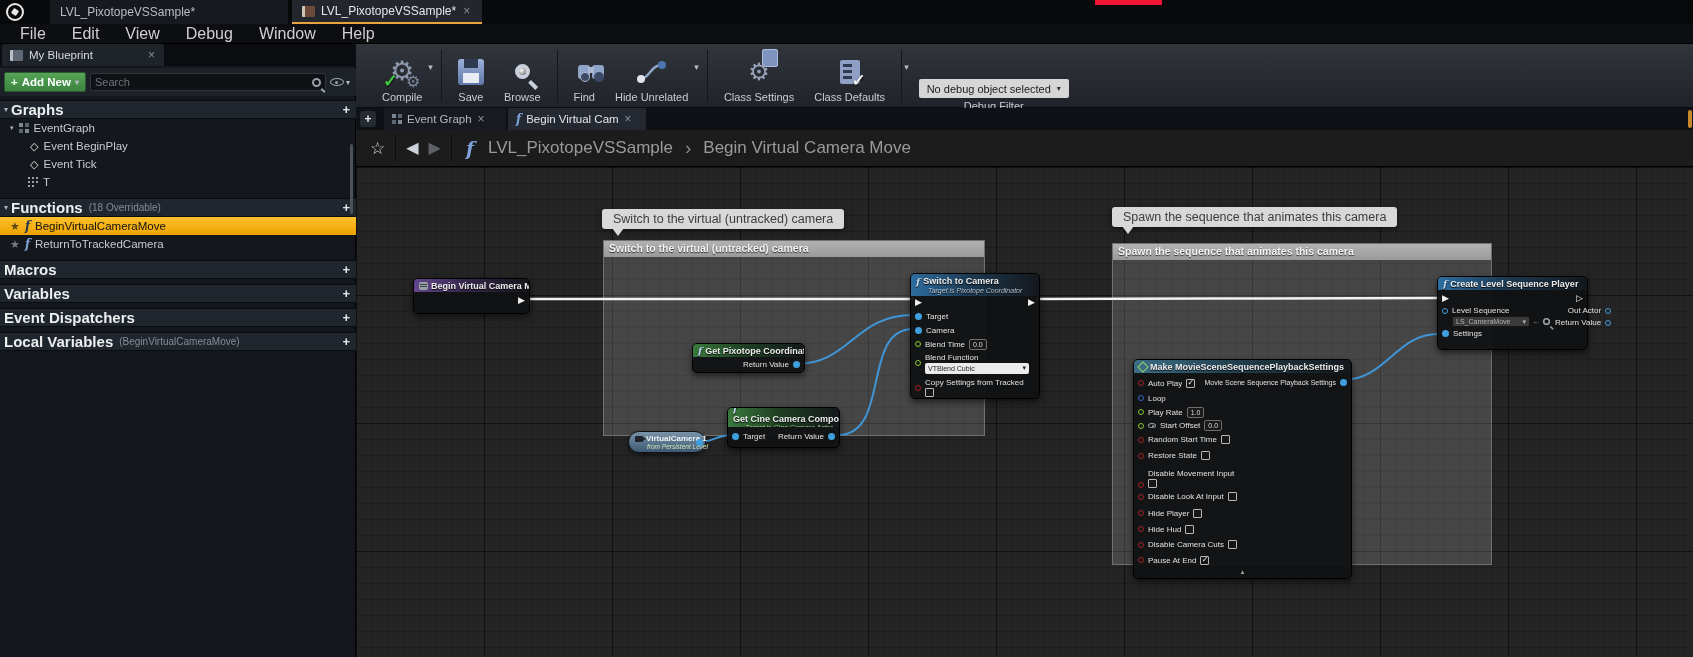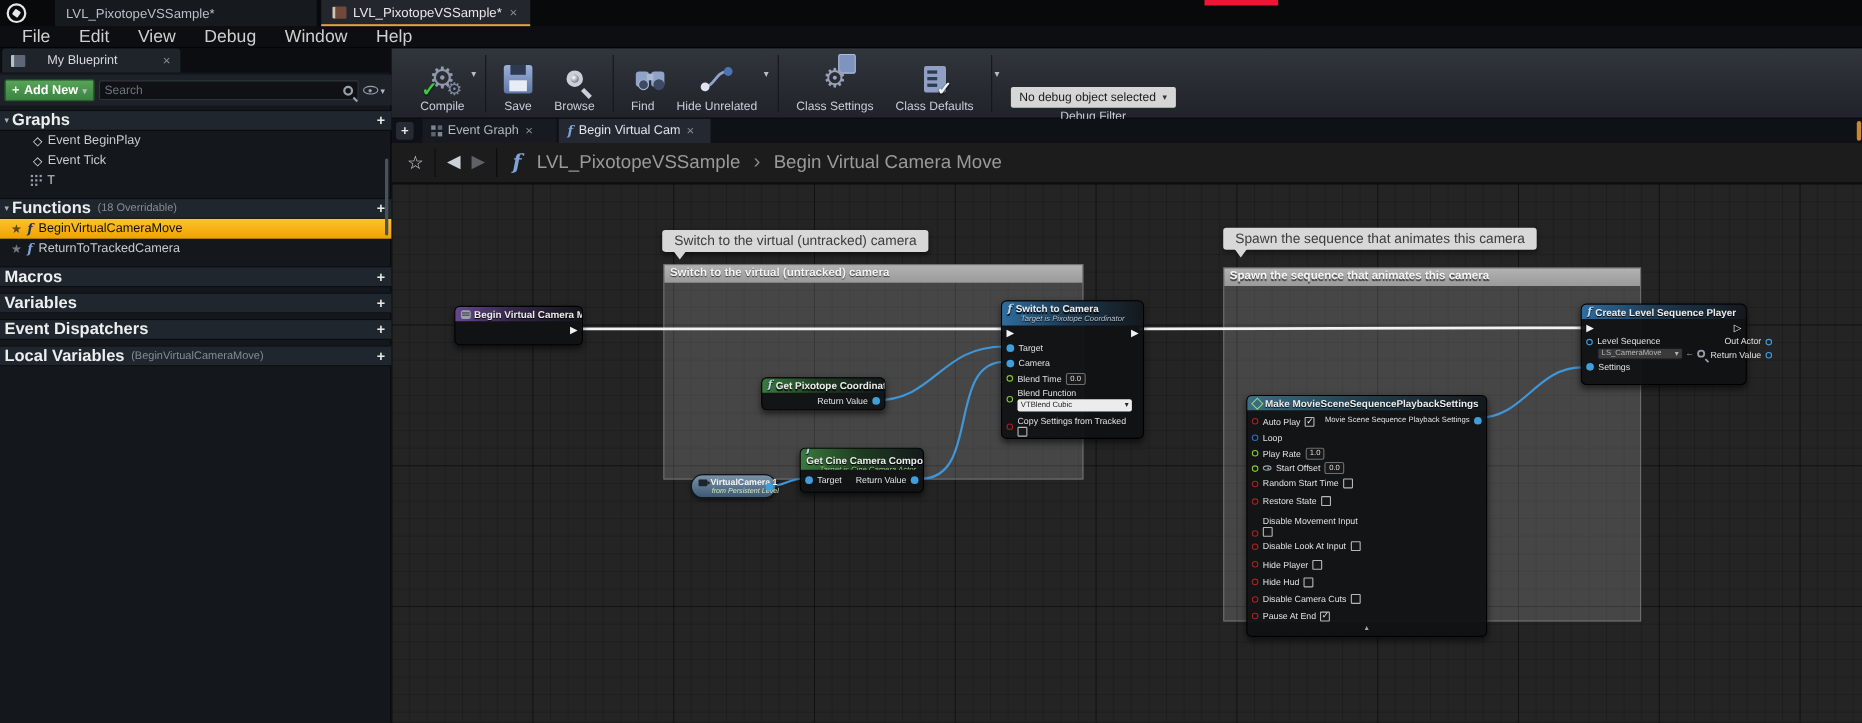--- a/index.html
+++ b/index.html
@@ -16,21 +16,21 @@
   .book{width:13px;height:11px;background:#6e4a3a;border-left:3px solid #cfc4b6;border-radius:1px;flex:0 0 auto;}
   .book.gray{background:#5d6874;border-left-color:#b8c0c9;}
   .closex{color:#8b8f96;font-size:12px;line-height:1;padding:0 1px;}
   #redstrip{left:1095px;top:0;width:67px;height:5px;background:#f01535;}
   
   #menubar{left:0;top:24px;width:1693px;height:20px;background:#0d0e11;display:flex;align-items:center;padding-left:8px;gap:2px;border-bottom:1px solid #000;}
   .menuitem{font-size:16px;color:#cfcfcf;padding:0 12px;}
   
   #sidebar{left:0;top:44px;width:356px;height:613px;background:#14171c;border-right:1px solid #000;}
   #sb-tabs{left:0;top:0;width:356px;height:22px;background:#0b0d10;}
-  #sb-tab{left:2px;top:0;height:22px;width:162px;background:#1f242b;border-radius:3px 3px 0 0;display:flex;align-items:center;gap:20px;padding:0 8px;font-size:11.5px;color:#d6d9dd;}
+  #sb-tab{left:2px;top:0;height:22px;width:162px;background:#1f242b;border-radius:3px 3px 0 0;display:flex;align-items:center;gap:6px;padding:0 8px;font-size:11.5px;color:#d6d9dd;}
   #sb-actions{left:0;top:24px;width:356px;height:28px;background:#1d2228;display:flex;align-items:center;padding:0 4px;gap:4px;}
   #addnew{display:flex;align-items:center;gap:4px;background:linear-gradient(#57a557,#3a8440);border:1px solid #2a5a2e;border-radius:2px;height:20px;padding:0 6px;font-size:11.5px;color:#fff;font-weight:bold;}
   #addnew .plus{color:#eaffea;font-weight:bold;}
   #searchbox{flex:1;height:18px;background:#0f1115;border:1px solid #30353d;border-radius:2px;display:flex;align-items:center;padding:0 4px;}
   #searchbox input{flex:1;background:transparent;border:0;outline:none;color:#c8cbd0;font-size:11px;font-family:"Liberation Sans",sans-serif;}
   #searchbox input::placeholder{color:#6e747c;}
   .mag{width:9px;height:9px;border:2px solid #9aa0a8;border-radius:50%;position:relative;flex:0 0 auto;}
   .mag::after{content:"";position:absolute;left:8px;top:8px;width:5px;height:2px;background:#9aa0a8;transform:rotate(45deg);transform-origin:0 0;}
   .eyewrap{display:flex;align-items:center;gap:2px;padding-right:2px;}
   .eye{width:14px;height:8px;border:1.5px solid #9aa0a8;border-radius:50%;position:relative;}
@@ -201,20 +201,25 @@
       <span class="eye"></span>
       <span class="ddarrow">▾</span>
     </div>
   </div>
   <div class="abs" id="sb-list">
     <div class="sec-hdr">
       <span class="exp">▾</span>
       <span class="t">Graphs</span>
       <span class="plusbtn">+</span>
     </div>
+    <div class="sb-row">
+      <span class="exp" style="font-size:7px;color:#aab0b6">▾</span>
+      <span class="sqgrid"></span>
+      <span>EventGraph</span>
+    </div>
     <div class="sb-row indent">
       <span class="diam">◇</span>
       <span>Event BeginPlay</span>
     </div>
     <div class="sb-row indent">
       <span class="diam">◇</span>
       <span>Event Tick</span>
     </div>
     <div class="sb-row indent" style="padding-left:28px">
       <span class="dotgrid"></span>

